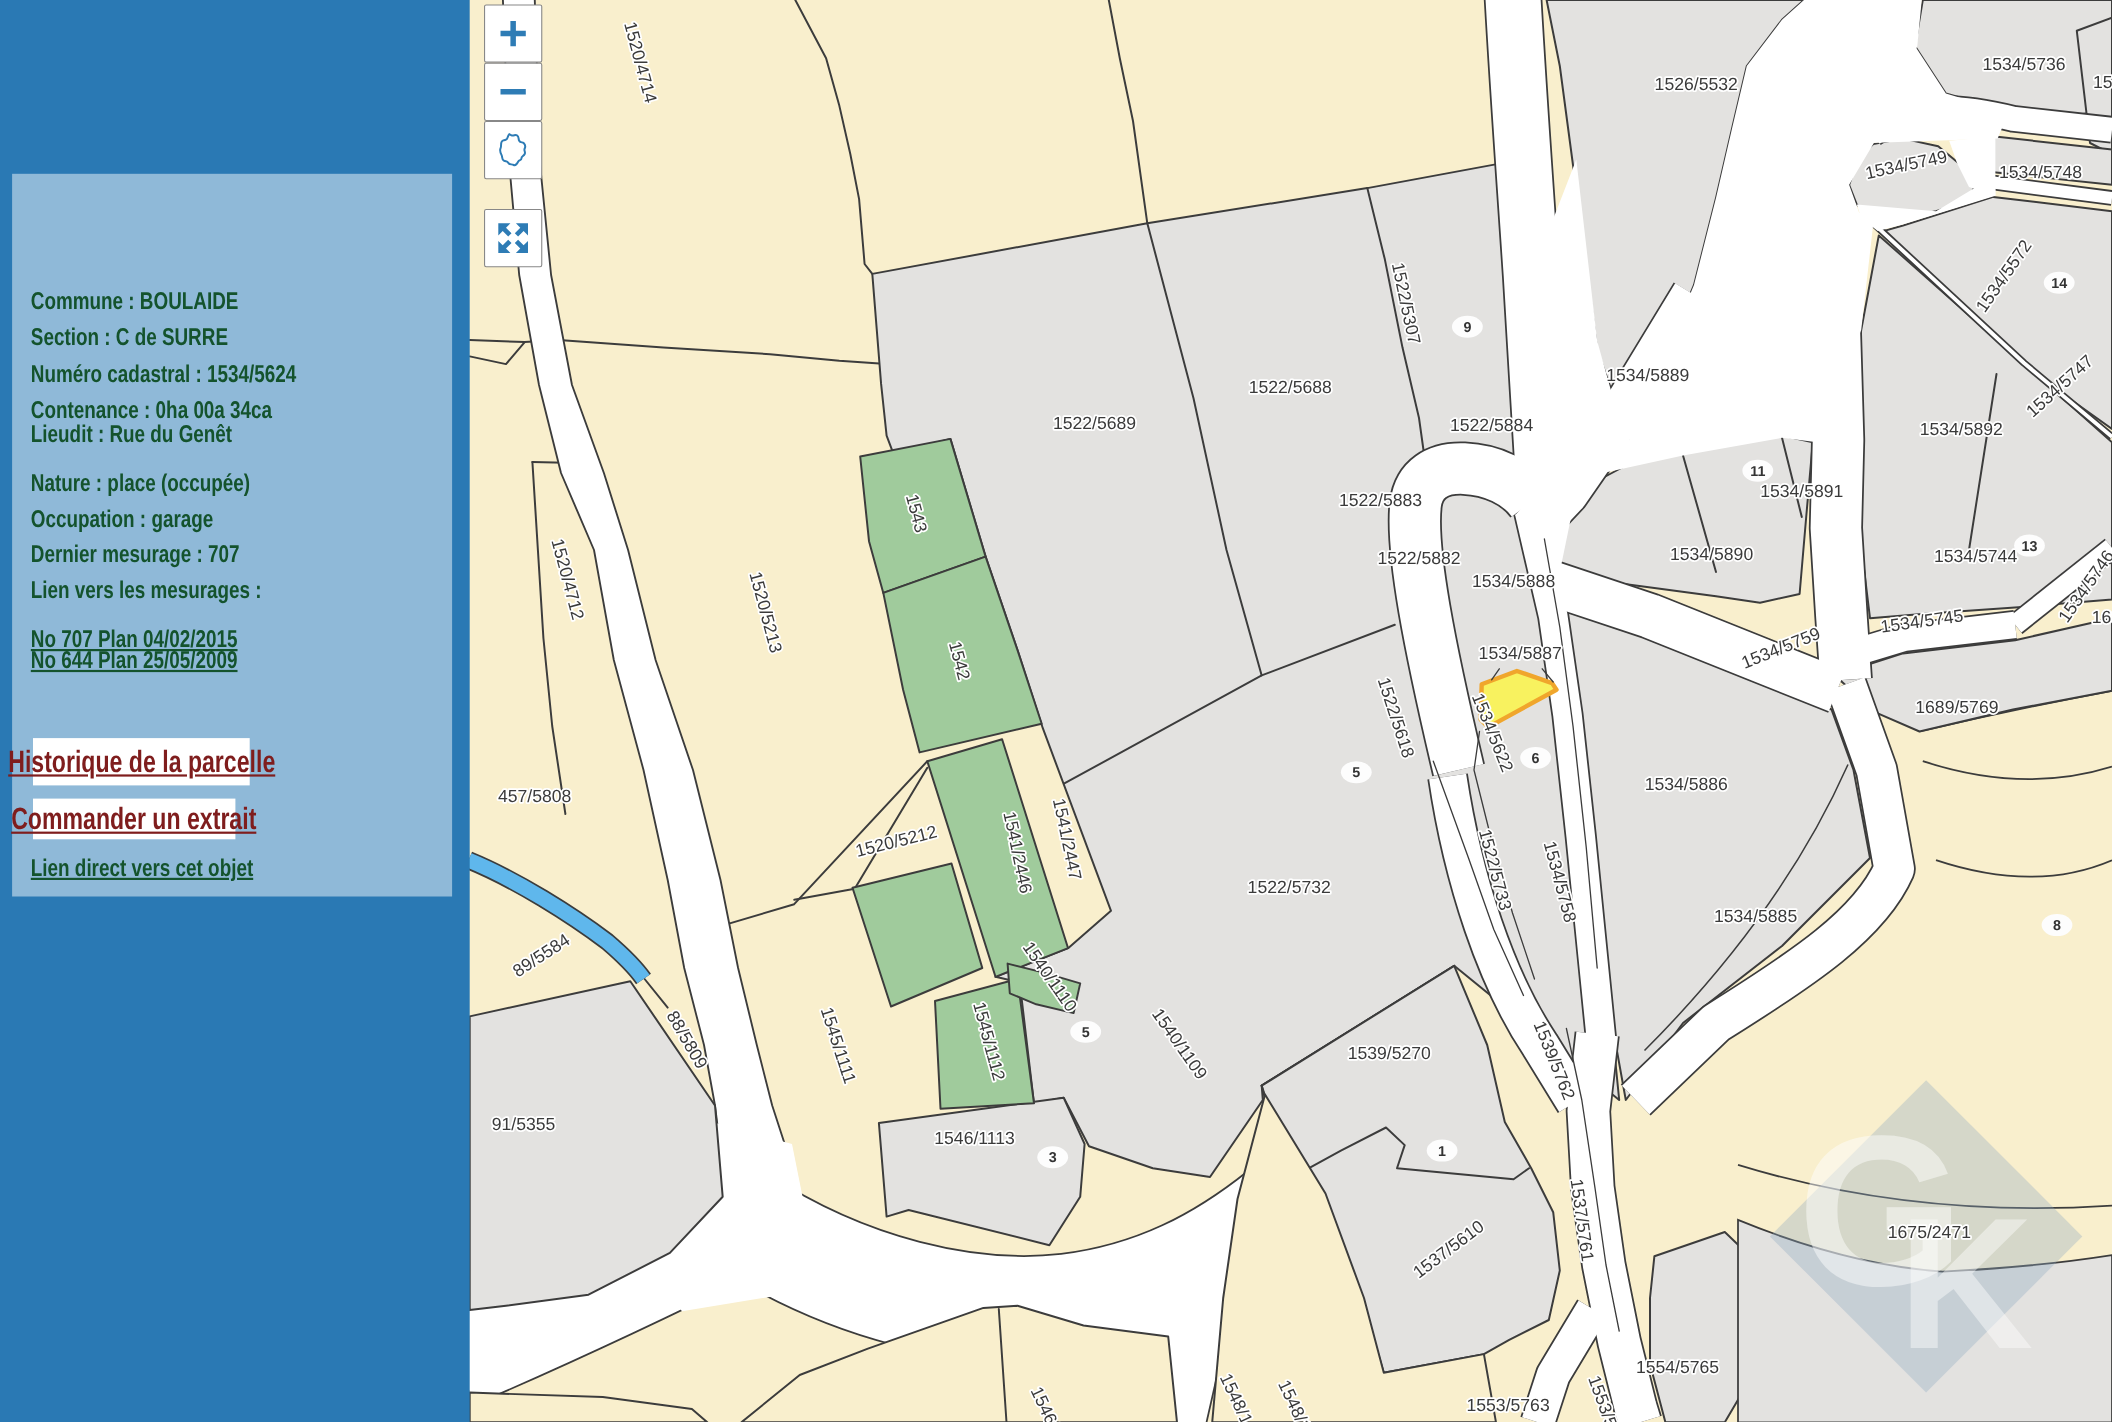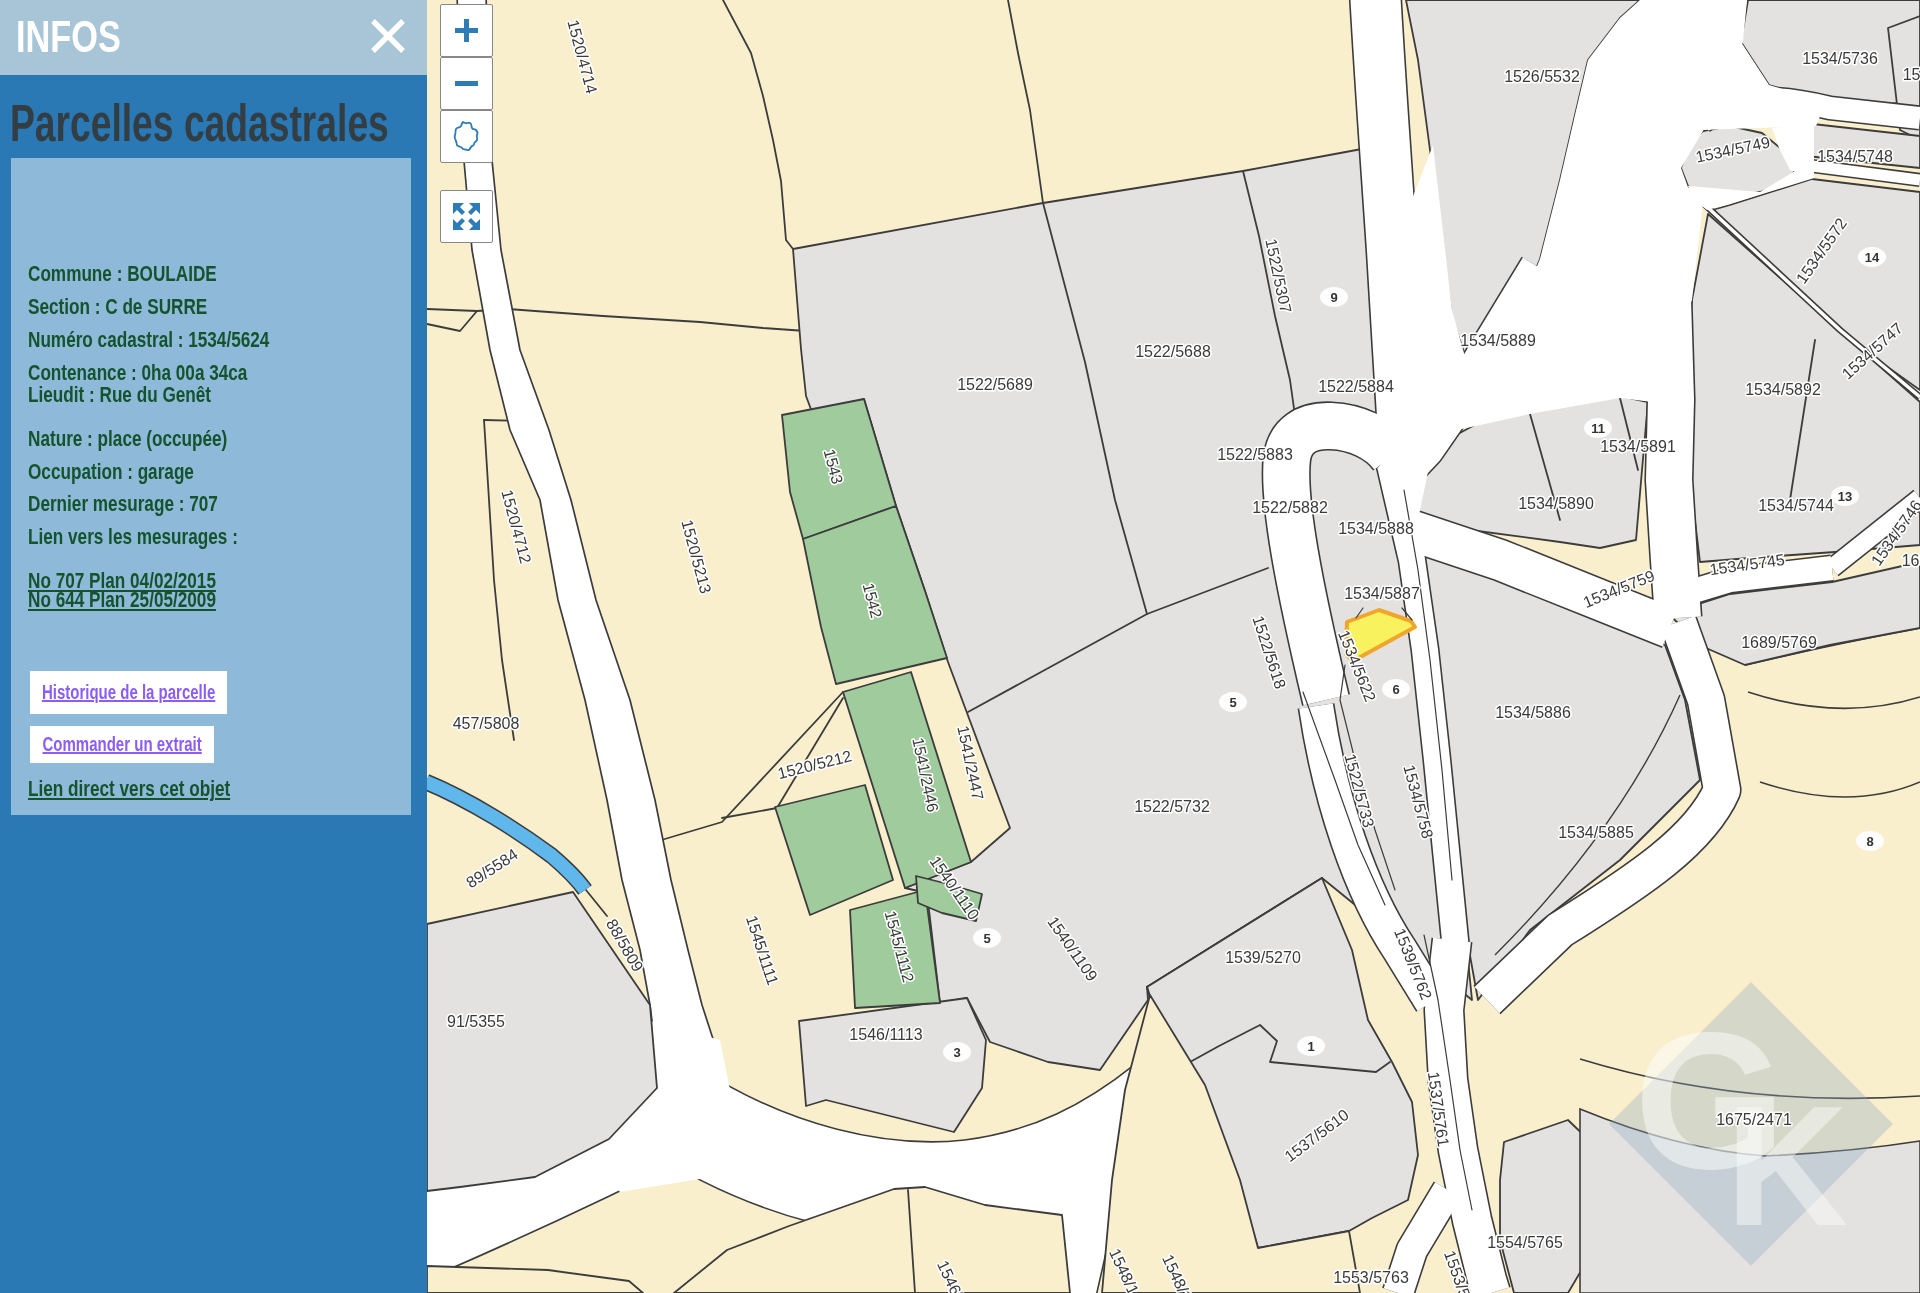--- a/index.html
+++ b/index.html
@@ -10,21 +10,21 @@
 #sidebar{position:absolute;left:0;top:0;width:427px;height:1293px;background:#2a79b4;}
 #sbhead{position:absolute;left:0;top:0;width:427px;height:75px;background:#a8c4d7;}
 #sbhead .t{position:absolute;left:16px;top:12px;font-size:44px;font-weight:bold;color:#fff;letter-spacing:0px;}
 #closex{position:absolute;right:22px;top:19px;width:34px;height:34px;}
 #sbtitle{position:absolute;left:10px;top:94px;font-size:51px;font-weight:bold;color:#333d44;}
 #panel{position:absolute;left:11px;top:158px;width:400px;height:657px;background:#8fb9d8;}
 #pnum{position:absolute;left:37px;top:26px;font-size:52px;font-weight:bold;color:#fff;}
 .info{position:absolute;left:17px;font-size:22px;font-weight:bold;color:#14532d;}
 .ul{text-decoration:underline;}
 .wbtn .cond{transform:scaleX(0.75);transform-origin:50% 50%;text-decoration:underline;}
-.wbtn{position:absolute;left:19px;background:#fff;display:flex;align-items:center;justify-content:center;font-size:20px;font-weight:bold;color:#8b5cf6;}
+.wbtn{position:absolute;left:19px;background:#fff;display:flex;align-items:center;justify-content:center;font-size:28px;font-weight:bold;color:#7f1d1d;}
 #mapbtns{position:absolute;left:440px;top:4px;}
 .mbtn{position:absolute;left:0;width:53px;height:53px;background:#fff;border:1px solid #888;border-radius:2px;box-sizing:border-box;color:#2e7cb5;}
 </style>
 </head>
 <body>
 <svg id="map" width="1920" height="1293" viewBox="0 0 1920 1293">
 
 <rect x="0" y="0" width="1920" height="1293" fill="#f9efcd"></rect>
 <polyline points="723,0 751,53 763,96 773,140 781,181 786,240 793,249" fill="none" stroke="#3c3c3c" stroke-width="1.8" stroke-linejoin="round" stroke-linecap="round"></polyline>
 <polyline points="427,309 477,311 508,309 603,316 700,322 763,328 806,331" fill="none" stroke="#3c3c3c" stroke-width="1.8" stroke-linejoin="round" stroke-linecap="round"></polyline>
@@ -236,27 +236,20 @@
         <g fill="#2e7cb5">
           <path d="M12 12 h11 l-4 4 5 5 -3 3 -5 -5 -4 4 Z"></path>
           <path d="M39 12 v11 l-4 -4 -5 5 -3 -3 5 -5 -4 -4 Z"></path>
           <path d="M12 39 v-11 l4 4 5-5 3 3 -5 5 4 4 Z"></path>
           <path d="M39 39 h-11 l4 -4 -5 -5 3 -3 5 5 4 -4 Z"></path>
         </g>
       </svg>
  </div>
 </div>
 <div id="sidebar">
- <div id="sbhead">
-  <div class="t"><span class="cond">INFOS</span></div>
-  <svg id="closex" viewBox="0 0 34 34">
-        <path d="M2 2 L32 32 M32 2 L2 32" stroke="#fff" stroke-width="5.5"></path>
-      </svg>
- </div>
- <div id="sbtitle"><span class="cond">Parcelles cadastrales</span></div>
  <div id="panel">
   <div class="info" style="top:103px"><span class="cond">Commune : BOULAIDE</span></div>
   <div class="info" style="top:136px"><span class="cond">Section : C de SURRE</span></div>
   <div class="info" style="top:169px"><span class="cond">Numéro cadastral : 1534/5624</span></div>
   <div class="info" style="top:202px"><span class="cond">Contenance : 0ha 00a 34ca</span></div>
   <div class="info" style="top:224px"><span class="cond">Lieudit : Rue du Genêt</span></div>
   <div class="info" style="top:268px"><span class="cond">Nature : place (occupée)</span></div>
   <div class="info" style="top:301px"><span class="cond">Occupation : garage</span></div>
   <div class="info" style="top:333px"><span class="cond">Dernier mesurage : 707</span></div>
   <div class="info" style="top:366px"><span class="cond">Lien vers les mesurages :</span></div>

